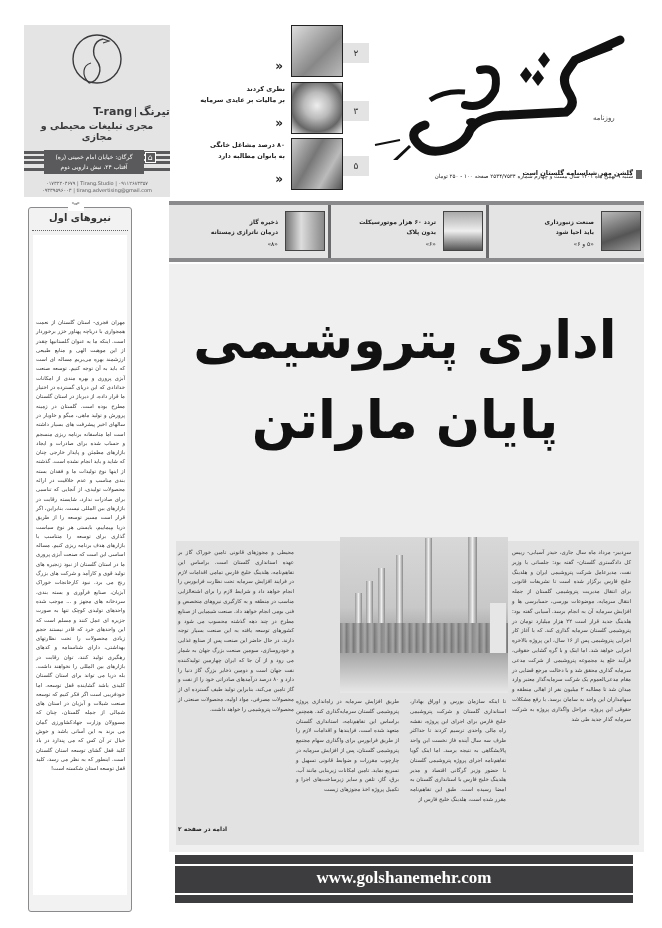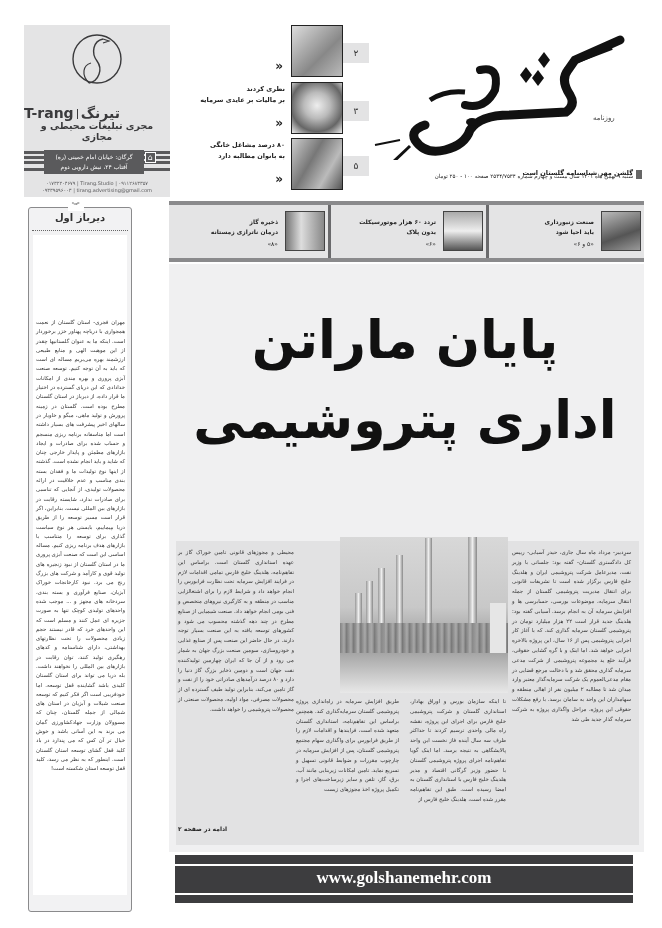--- a/index.html
+++ b/index.html
@@ -2,21 +2,21 @@
 <html><head>
 <meta charset="utf-8">
 <style>
   * { box-sizing: border-box; margin: 0; padding: 0; }
   body { width: 662px; height: 928px; background: #ffffff; font-family: "DejaVu Sans", sans-serif; position: relative; overflow: hidden; direction: rtl; }
   .abs { position: absolute; }
 
   
   #ad { left: 24px; top: 25px; width: 146px; height: 172px; background: #e4e4e5; direction: rtl; }
   #ad-logo { left: 45px; top: 4px; width: 56px; height: 62px; }
-  #ad-brand { left: 0; top: 80px; width: 146px; text-align: left; font-weight: bold; font-size: 14px; color: #3a3a3c; direction: ltr; }
+  #ad-brand { left: 0; top: 80px; width: 146px; text-align: right; font-weight: bold; font-size: 11px; color: #3a3a3c; direction: ltr; }
   #ad-brand .sep { display: inline-block; width: 1px; height: 10px; background: #3a3a3c; margin: 0 3px; vertical-align: middle; }
   #ad-slogan { left: 0; top: 97px; width: 146px; text-align: center; font-size: 9.5px; font-weight: bold; color: #3a3a3c; }
   .ad-stripe { left: 0; width: 146px; background: #5a5a5c; }
 
   
   .teaser { left: 200px; width: 143px; height: 52px; }
   .teaser .thumb { position: absolute; right: 0; top: 0; width: 52px; height: 52px; border: 1px solid #222; background: linear-gradient(135deg,#ddd,#888 60%,#bbb); }
   .teaser .ttext { position: absolute; right: 58px; top: 2px; width: 86px; font-size: 6.5px; line-height: 11px; color: #222; text-align: right; font-weight: bold; }
   .teaser .chev { position: absolute; right: 60px; top: 34px; font-size: 12px; font-weight: bold; color: #222; }
   .pagenum { left: 343px; width: 26px; height: 20px; background: #e3e3e4; font-size: 9px; color: #333; text-align: center; line-height: 20px; }
@@ -158,31 +158,31 @@
     <div class="rtext">
       <div>ذخیره گاز</div>
       <div>درمان ناترازی زمستانه</div>
     </div>
     <div class="rpage">«۸»</div>
   </div>
 </div>
 
 <div class="abs" id="editorial"></div>
 <div class="abs" id="ed-chev">︾</div>
-<div class="abs" id="ed-label">دیرباز اول</div>
+<div class="abs" id="ed-label">نیروهای اول</div>
 <div class="abs" id="ed-dots"></div>
 <div class="abs" id="ed-inner"></div>
 <div class="abs" id="ed-title">
 </div>
 <div class="abs" id="ed-body">مهران فجری- استان گلستان از نعمت همجواری با دریاچه پهناور خزر برخوردار است. اینکه ما به عنوان گلستانیها چقدر از این موهبت الهی و منابع طبیعی ارزشمند بهره می‌بریم مساله ای است که باید به آن توجه کنیم. توسعه صنعت آبزی پروری و بهره مندی از امکانات خدادادی که این دریای گسترده در اختیار ما قرار داده، از دیرباز در استان گلستان مطرح بوده است. گلستان در زمینه پرورش و تولید ماهی، میگو و خاویار در سالهای اخیر پیشرفت های بسیار داشته است اما متاسفانه برنامه ریزی منسجم و حساب شده برای صادرات و ایجاد بازارهای مطمئن و پایدار خارجی چنان که شاید و باید انجام نشده است. گذشته از اینها نوع تولیدات ما و فقدان بسته بندی مناسب و عدم خلاقیت در ارائه محصولات تولیدی، از آنجایی که تناسبی برای صادرات ندارد، شایسته رقابت در بازارهای بین المللی نیست. بنابراین، اگر قرار است مسیر توسعه را از طریق دریا بپیماییم، بایستی هر نوع سیاست گذاری برای توسعه را متناسب با بازارهای هدف برنامه ریزی کنیم. مساله اساسی این است که صنعت آبزی پروری ما در استان گلستان از نبود زنجیره های تولید قوی و کارآمد و شرکت های بزرگ رنج می برد. نبود کارخانجات خوراک آبزیان، صنایع فرآوری و بسته بندی، سردخانه های مجهز و ... موجب شده واحدهای تولیدی کوچک تنها به صورت جزیره ای عمل کنند و مسلم است که این واحدهای خرد که قادر نیستند حجم زیادی محصولات را تحت نظارتهای بهداشتی، دارای شناسنامه و کدهای رهگیری تولید کنند، توان رقابت در بازارهای بین المللی را نخواهند داشت. بله دریا می تواند برای استان گلستان کلیدی باشد گشاینده قفل توسعه. اما خودفریبی است اگر فکر کنیم که توسعه صنعت شیلات و آبزیان در استان های شمالی از جمله گلستان، چنان که مسوولان وزارت جهادکشاورزی گمان می برند به این آسانی باشد و خوش خیال تر آن کس که می پندارد در باد کلید قفل گشای توسعه استان گلستان است. اینطور که به نظر می رسد، کلید قفل توسعه استان شکسته است!</div>
 
 <div class="abs" id="main-bg"></div>
 <div class="abs" id="headline">
+  <div>اداری پتروشیمی</div>
   <div>پایان ماراتن</div>
-  <div>اداری پتروشیمی</div>
 </div>
 <div class="abs" id="text-bg"></div>
 <div class="abs" id="photo">
   <div class="stack" style="left:15px;height:60px;"></div>
   <div class="stack" style="left:26px;height:72px;"></div>
   <div class="stack" style="left:38px;height:85px;"></div>
   <div class="stack" style="left:56px;height:98px;"></div>
   <div class="stack" style="left:85px;height:115px;"></div>
   <div class="stack" style="left:128px;width:9px;height:140px;"></div>
   <div style="position:absolute;left:0;bottom:40px;width:168px;height:30px;background:repeating-linear-gradient(90deg,#777 0,#aaa 4px,#666 7px);opacity:0.8;"></div>

